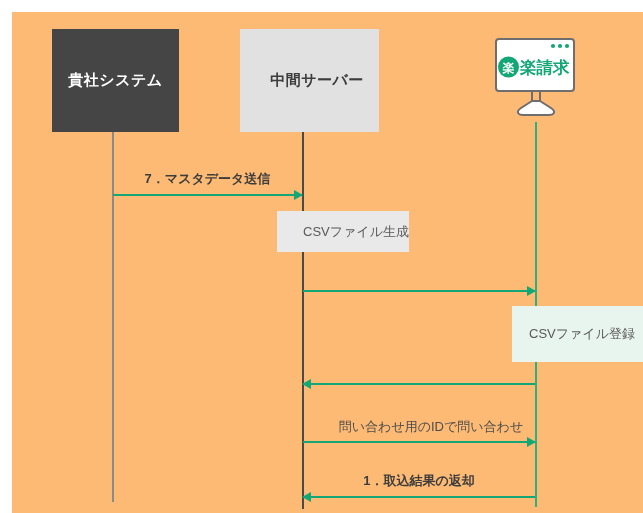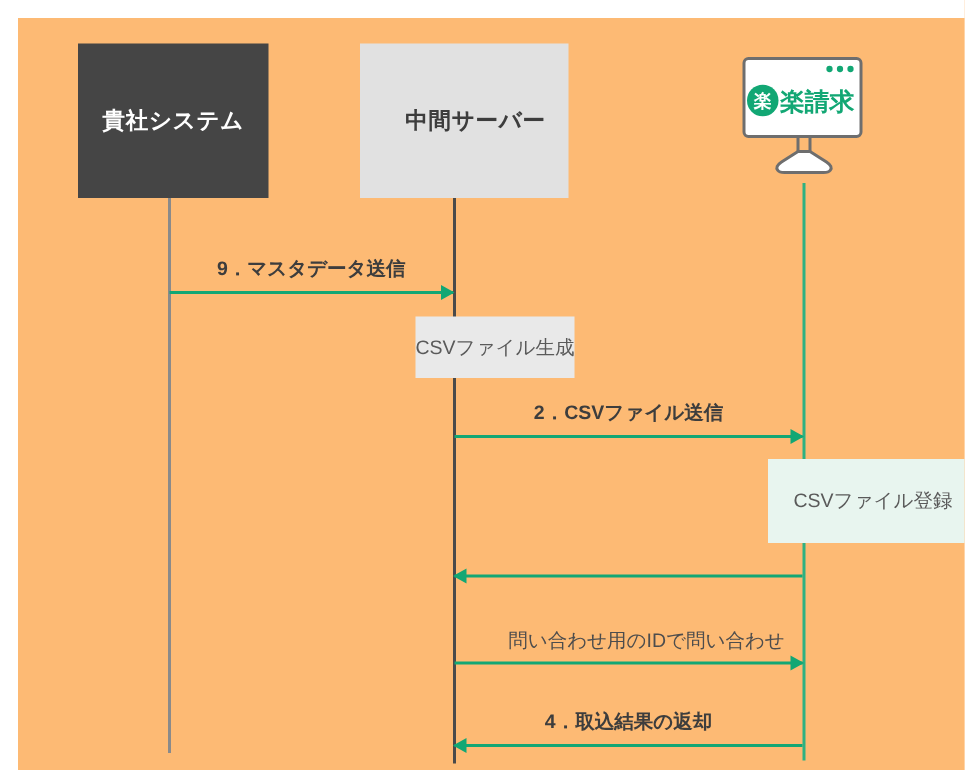--- a/index.html
+++ b/index.html
@@ -76,35 +76,34 @@
         <path d="M46,55 V64"></path>
         <path d="M38,64 L27,71 Q22.5,74 24.5,76.5 Q25.5,78 29,78 L55,78 Q58.5,78 59.5,76.5 Q61.5,74 57,71 L46,64 Z" fill="#ffffff"></path>
       </g>
     </svg>
   </div>
 
   <div class="lifeline gray" style="left:100px; top:120px; height:370px;"></div>
   <div class="lifeline dark" style="left:290px; top:120px; height:377px;"></div>
   <div class="lifeline green" style="left:523px; top:110px; height:385px;"></div>
 
-  <div class="msg-label bold" style="left:101px; top:158px; width:189px;">9．マスタデータ送信</div>
+  <div class="msg-label bold" style="left:101px; top:158px; width:189px;">7．マスタデータ送信</div>
   <div class="arrow right" style="left:101px; top:182px; width:189px;"></div>
 
-  <div class="note gray" style="left:265px; top:199px; width:106px; height:41px;">
+  <div class="note gray" style="left:265px; top:199px; width:106px; height:41px;padding-left:26px;">
     <span>CSVファイル生成</span>
   </div>
 
-  <div class="msg-label bold" style="left:291px; top:254px; width:232px;">2．CSVファイル送信</div>
   <div class="arrow right" style="left:291px; top:278px; width:232px;"></div>
 
   <div class="note mint" style="left:500px; top:294px; width:140px; height:56px;">
     <span>CSVファイル登録</span>
   </div>
 
   <div class="arrow left" style="left:291px; top:371px; width:232px;"></div>
 
   <div class="msg-label" style="left:291px; top:406px; width:256px;">問い合わせ用のIDで問い合わせ</div>
   <div class="arrow right" style="left:291px; top:429px; width:232px;"></div>
 
-  <div class="msg-label bold" style="left:291px; top:460px; width:232px;">4．取込結果の返却</div>
+  <div class="msg-label bold" style="left:291px; top:460px; width:232px;">1．取込結果の返却</div>
   <div class="arrow left" style="left:291px; top:484px; width:232px;"></div>
 
 </div>
 
 </body></html>

